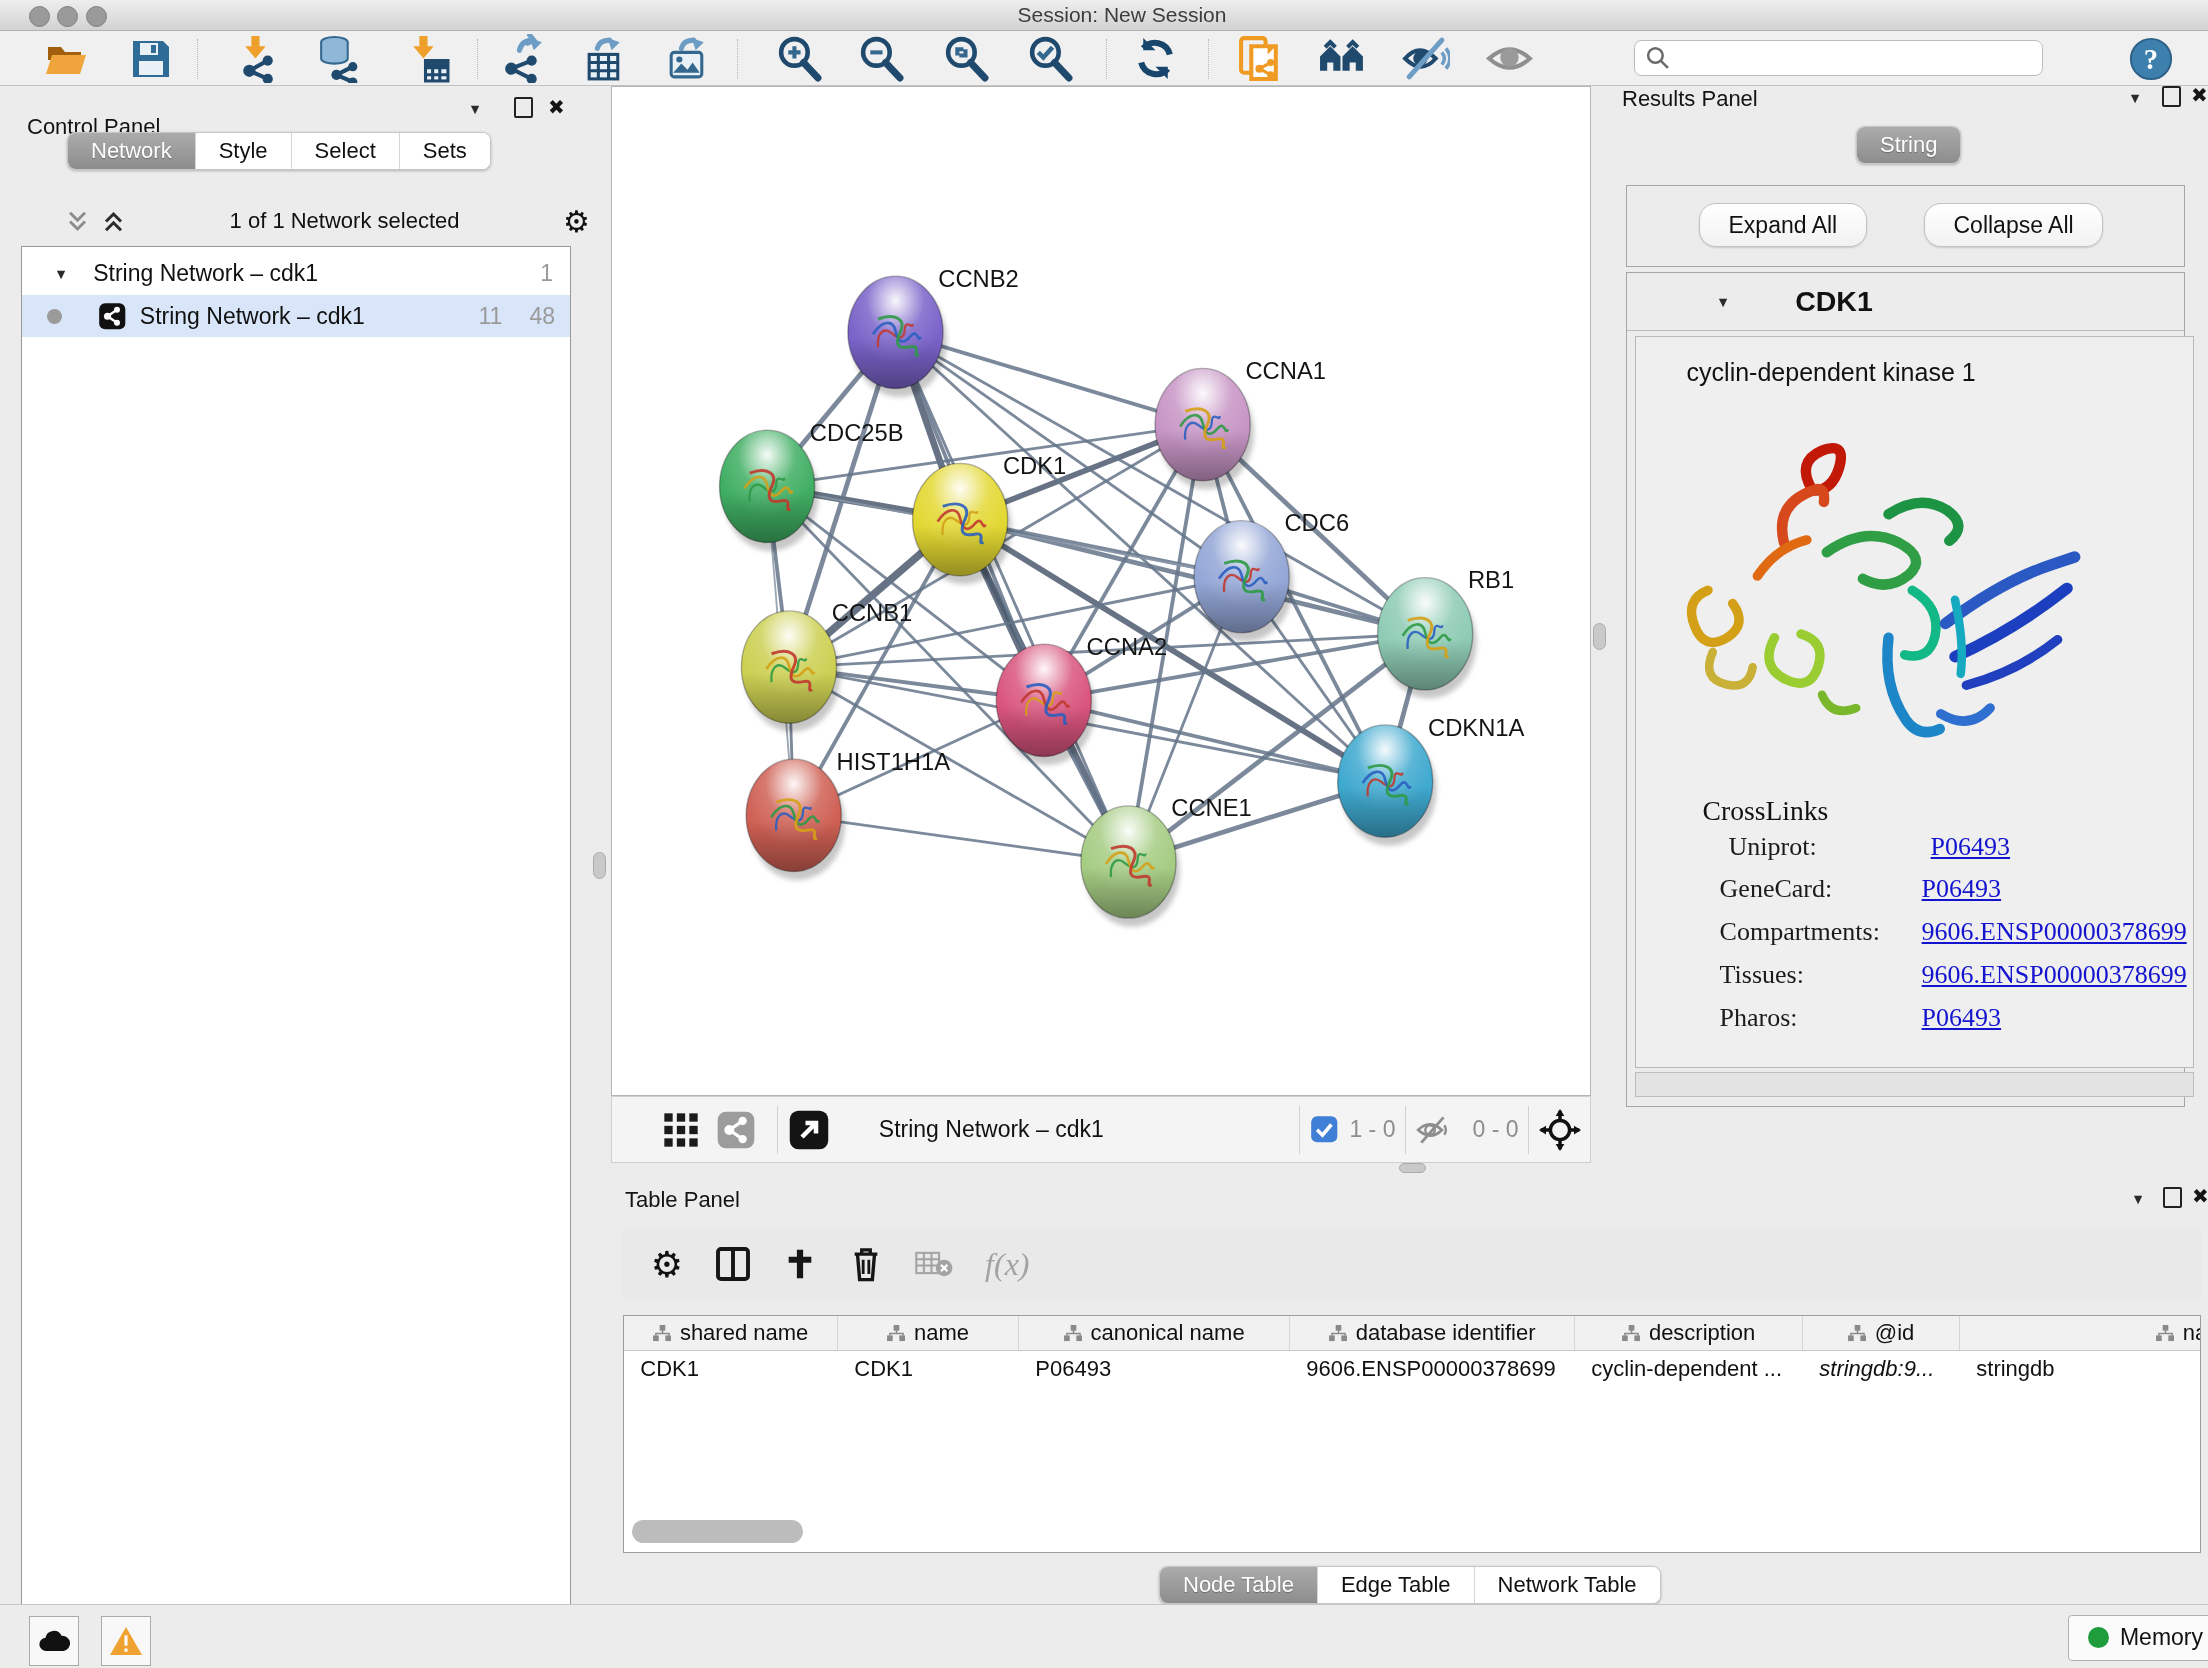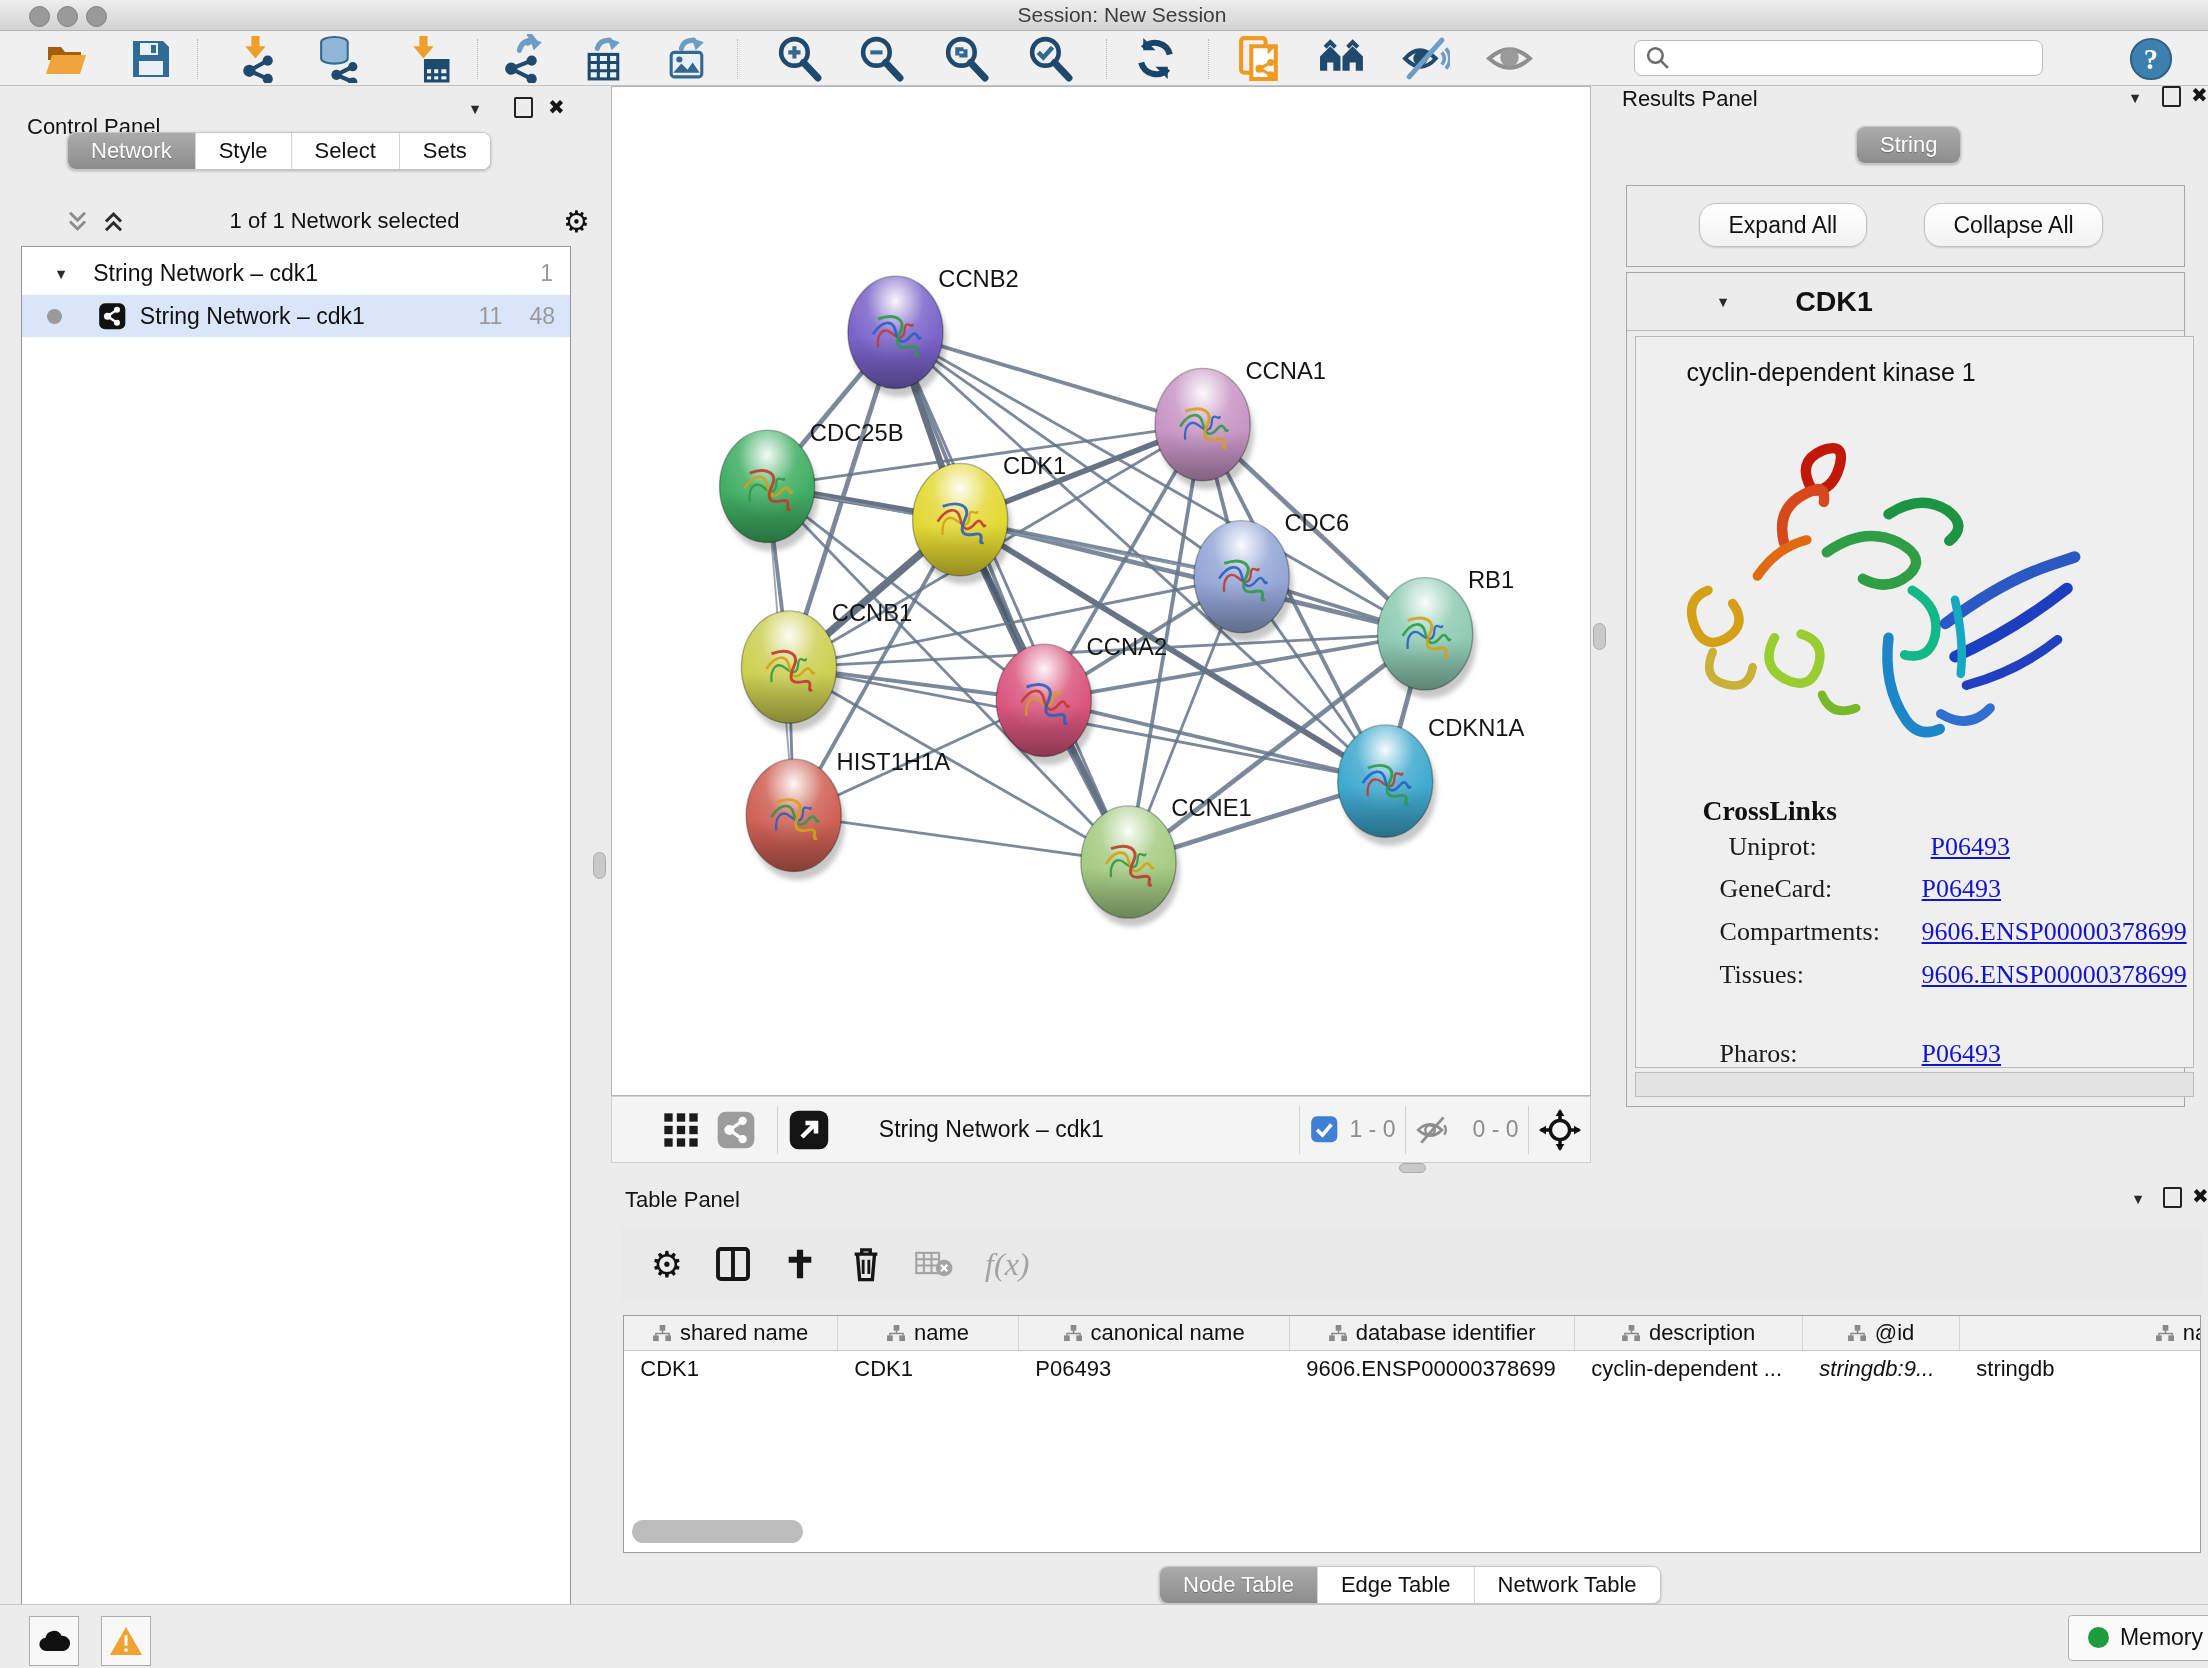--- a/index.html
+++ b/index.html
@@ -571,39 +571,39 @@
             <path d="M230 120 q34 -22 62 -4 q22 16 2 32" stroke="#1d9444" stroke-width="11"></path>
             <path d="M255 200 q30 18 24 48 q-6 26 -32 20" stroke="#12b886" stroke-width="10"></path>
             <path d="M230 250 q-6 50 18 86 q14 20 36 10" stroke="#1d86c8" stroke-width="11"></path>
             <path d="M285 330 q30 18 52 -6" stroke="#2f6fd0" stroke-width="10"></path>
             <path d="M290 235 q60 -45 112 -62 l24 -8" stroke="#2b59c3" stroke-width="12"></path>
             <path d="M300 270 q62 -28 118 -72" stroke="#1c3fbf" stroke-width="12"></path>
             <path d="M312 300 q55 -15 96 -48" stroke="#2040c0" stroke-width="10"></path>
             <path d="M300 210 q10 46 6 78" stroke="#15aabf" stroke-width="9"></path>
           </g>
         </svg>
-        <div class="serif" style="position:absolute;left:67px;top:458px;font-size:27.6px;font-weight:bold">CrossLinks</div>
+        <div class="serif" style="position:absolute;left:67px;top:458px;font-size:27.6px;font-weight:normal">CrossLinks</div>
         <div id="crosslinks-rows">
             <div style="position: absolute; left: 93px; top: 495px; width: 447px; display: flex; align-items: center;">
               <span class="serif xl-label">Uniprot:</span>
               <a class="serif xl-link" style="margin-left: auto; width: 245px;">P06493</a>
             </div>
             <div style="position: absolute; left: 84px; top: 537px; width: 447px; display: flex;">
               <span class="serif xl-label">GeneCard:</span>
               <a class="serif xl-link" style="margin-left: auto; width: 245px;">P06493</a>
             </div>
             <div style="position: absolute; left: 84px; top: 580px; width: 447px; display: flex;">
               <span class="serif xl-label">Compartments:</span>
               <a class="serif xl-link" style="margin-left: auto; width: 245px;">9606.ENSP00000378699</a>
             </div>
             <div style="position: absolute; left: 84px; top: 623px; width: 447px; display: flex;">
               <span class="serif xl-label">Tissues:</span>
               <a class="serif xl-link" style="margin-left: auto; width: 245px;">9606.ENSP00000378699</a>
             </div>
-            <div style="position: absolute; left: 84px; top: 702px; width: 447px; display: flex; gap: 32px;">
+            <div style="position: absolute; left: 84px; top: 666px; width: 447px; display: flex; gap: 32px;">
               <span class="serif xl-label">Pharos:</span>
               <a class="serif xl-link" style="margin-left: auto; width: 245px;">P06493</a>
             </div>
           </div>
       </div>
       <div id="res-scrollstrip"></div>
     </div>
   </div>
 
   <div id="table-panel" class="abs">

